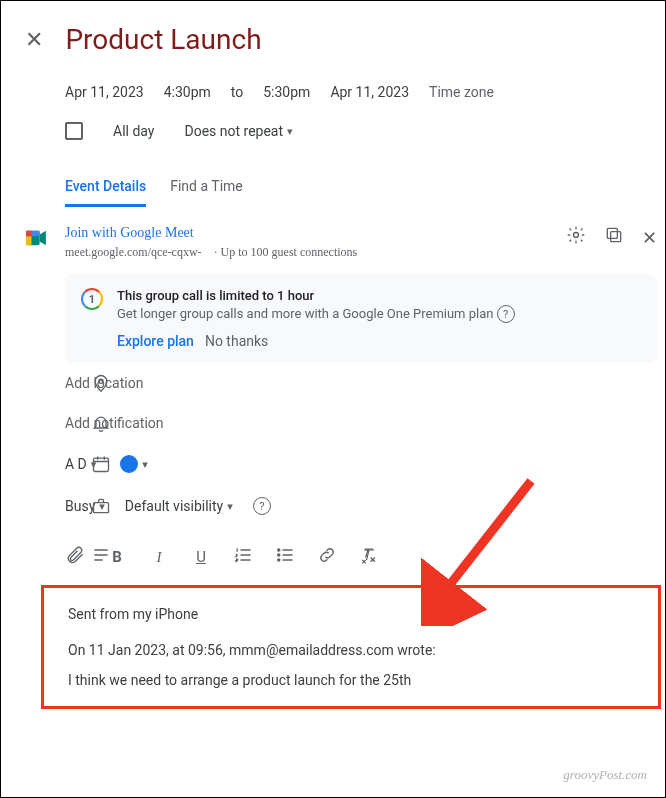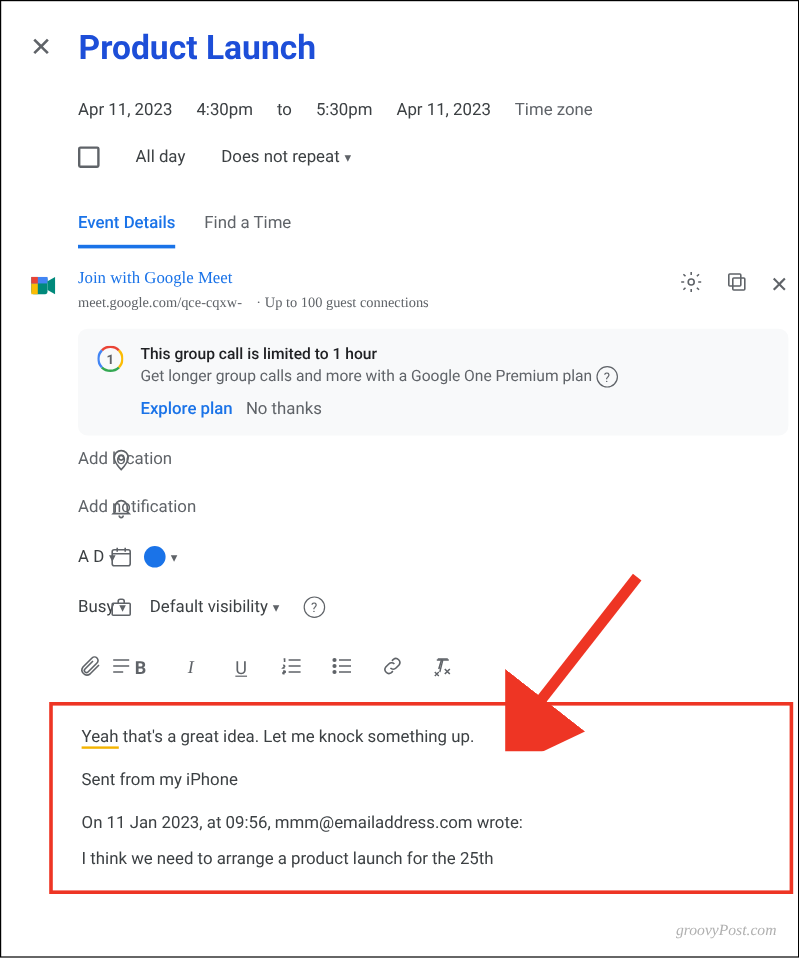--- a/index.html
+++ b/index.html
@@ -1,19 +1,19 @@
 <!DOCTYPE html>
 <html><head>
 <meta charset="utf-8">
 <style>
 * { box-sizing: border-box; margin: 0; padding: 0; }
 body { font-family: 'Google Sans', Roboto, Arial, sans-serif; background: #fff; color: #3c4043; width: 666px; height: 798px; position: relative; border: 1px solid #000; overflow: hidden; }
 .hdr { display: flex; align-items: center; padding: 22px 24px 12px; gap: 22px; }
 .close-x { font-size: 22px; color: #5f6368; cursor: pointer; }
-.title { font-size: 28px; font-weight: 700; color: #1d4ed8; flex: 1; }
+.title { font-size: 28px; font-weight: 400; color: #7f1d1d; flex: 1; }
 .content { padding-left: 64px; padding-right: 8px; }
 .icon-col { position: absolute; left: 24px; width: 24px; display: flex; justify-content: center; color: #5f6368; }
 .time-row { display: flex; gap: 20px; color: #3c4043; font-size: 14px; margin-top: 16px; }
 .time-row span { cursor: pointer; }
 .allday-row { display: flex; align-items: center; gap: 30px; margin-top: 22px; font-size: 14px; color: #3c4043; }
 .checkbox { width: 18px; height: 18px; border: 2px solid #5f6368; border-radius: 2px; cursor: pointer; }
 .tabs { display: flex; gap: 24px; margin-top: 28px; font-size: 14px; }
 .tab { padding: 10px 0; color: #5f6368; cursor: pointer; }
 .tab.active { color: #1a73e8; font-weight: 500; border-bottom: 3px solid #1a73e8; }
 .meet-row { margin-left: -40px; padding-left: 40px; position: relative; display: flex; align-items: flex-start; margin-top: 18px; }
@@ -199,21 +199,20 @@
           </svg></span>
       <span class="tb-btn"><svg class="icn" viewBox="0 0 24 24">
             <path d="M6 6h12M12 6l-3 12M4 18l4 4M8 18l-4 4" stroke-width="1.4"></path>
             <path d="M7 5h10M11 5l-3 10"></path>
             <path d="M14 15l5 5M19 15l-5 5"></path>
           </svg></span>
     </div>
   </div>
 
   <div class="desc-box">
-    <p><span class="yeah">Yeah</span><span> that's a great idea. Let me knock something up.</span></p>
     <p>Sent from my iPhone</p>
     <p style="margin-bottom:14px">On 11 Jan 2023, at 09:56, mmm@emailaddress.com wrote:</p>
     <p style="margin-bottom:0">I think we need to arrange a product launch for the 25th</p>
   </div>
 </div>
 
 <svg class="arrow" width="130" height="160">
   <defs>
       <marker id="ah" markerWidth="12" markerHeight="12" refX="2" refY="5" orient="auto">
         <path d="M0 0 L10 5 L0 10 Z" fill="#ee3524"></path>

